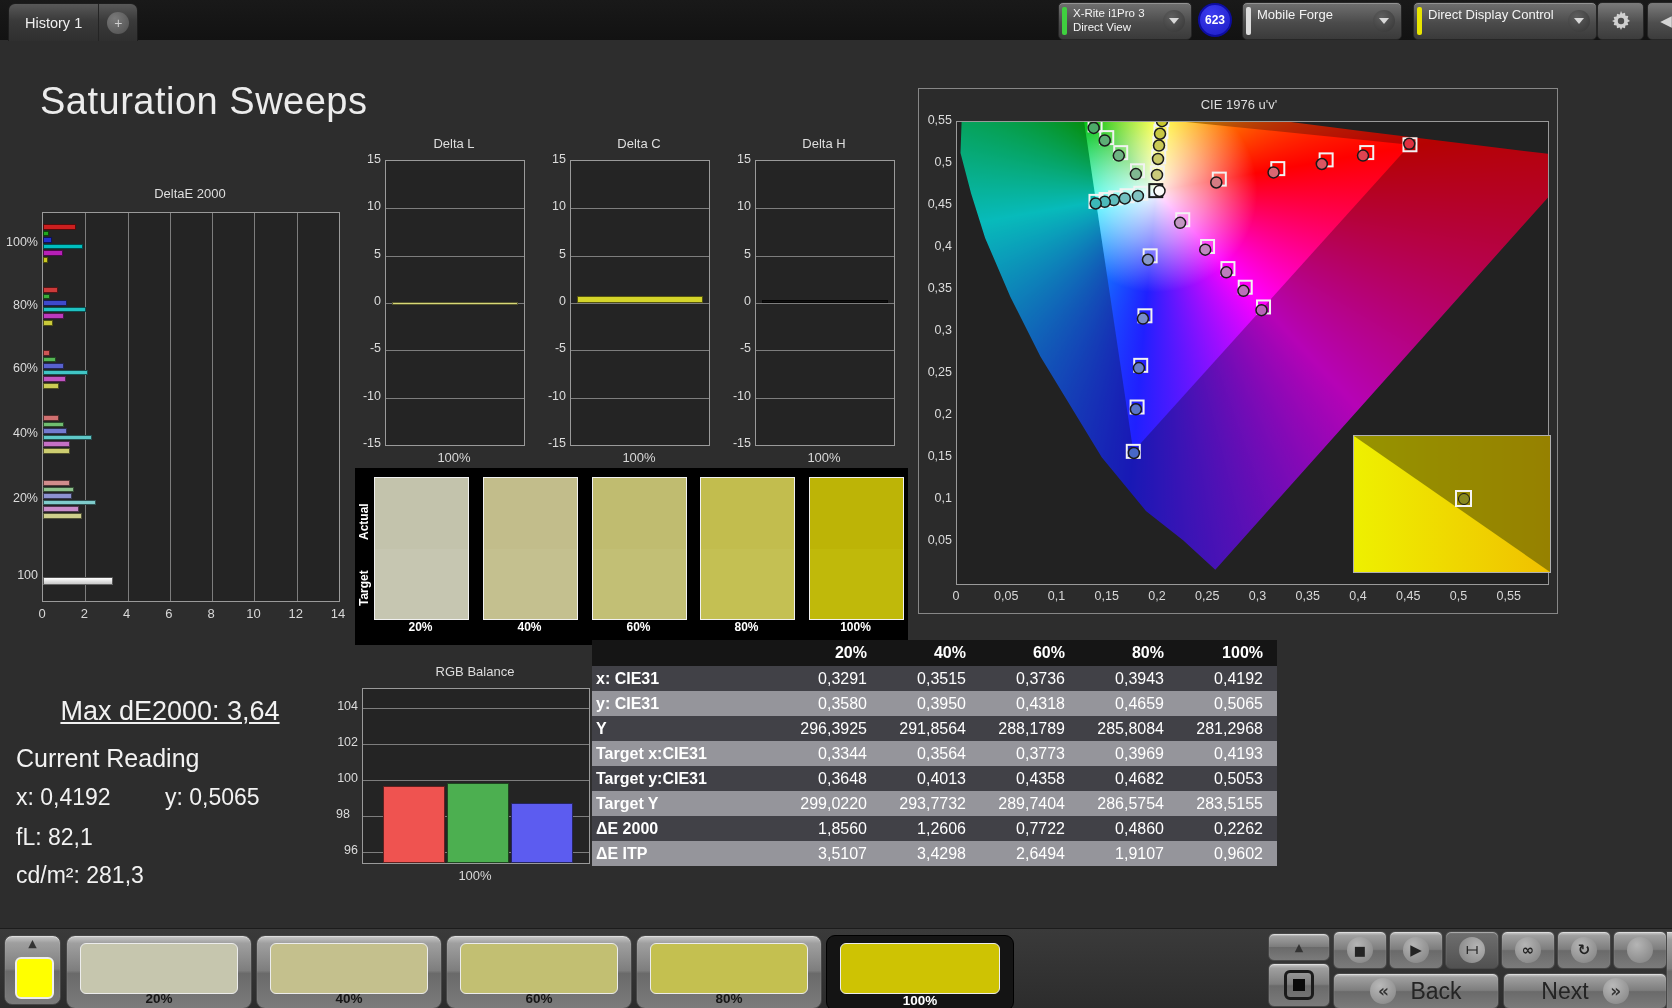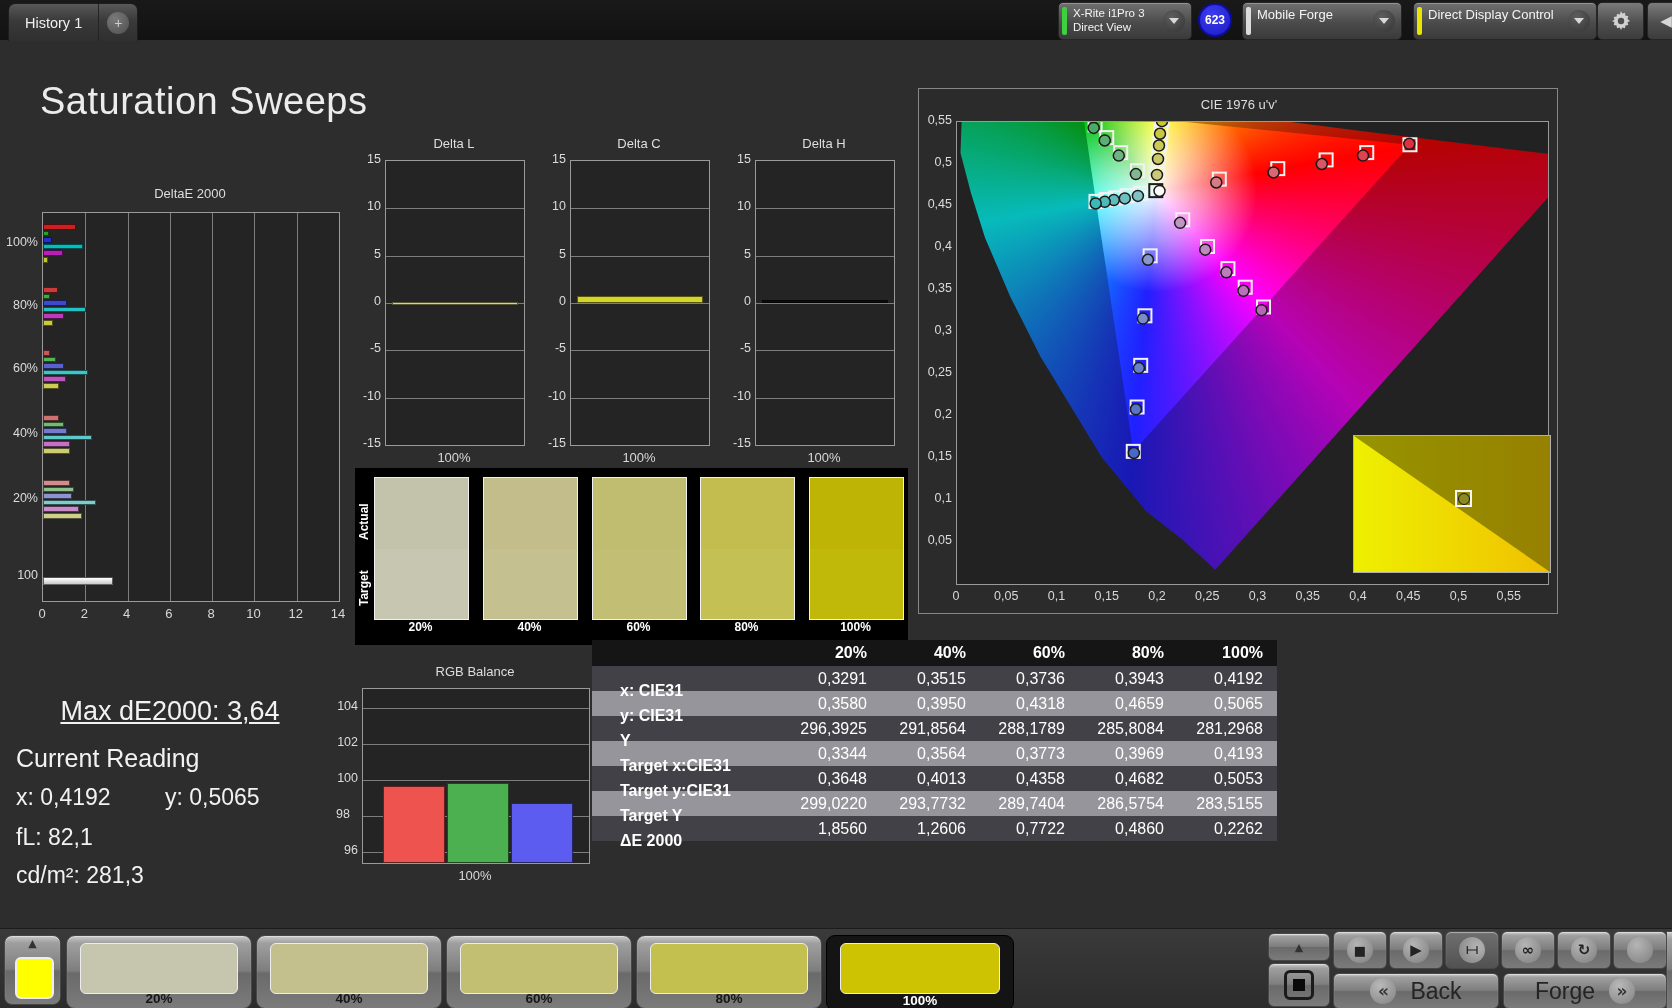--- a/index.html
+++ b/index.html
@@ -52,21 +52,21 @@
   .cieplot{position:absolute;left:37px;top:32px;width:591px;height:462px;background:#222;border:1px solid #9a9a9a;overflow:hidden;}
   .cielayer{position:absolute;left:0;top:0;width:591px;height:462px;}
   .cieinset{position:absolute;left:434px;top:346px;width:196px;height:136px;border:1px solid #b0b0b0;z-index:6;overflow:hidden;}
   .cieinset .tri{position:absolute;inset:0;}
   
   .dtable{position:absolute;left:592px;top:640px;width:685px;font-size:16px;}
   .trow{display:flex;height:25px;line-height:25px;color:#fff;}
   .trow.head{height:26px;line-height:26px;background:#151515;font-weight:bold;}
   .trow.dark{background:#414147;}
   .trow.light{background:#95959b;}
-  .tc0{width:190px;padding-left:28px;box-sizing:border-box;font-weight:bold;text-align:left;margin-top:12px;}
+  .tc0{width:190px;padding-left:4px;box-sizing:border-box;font-weight:bold;text-align:left;}
   .tcv{width:99px;text-align:right;padding-right:14px;box-sizing:border-box;}
   
   .bottombar{position:absolute;left:0;top:928px;width:1672px;height:80px;background:linear-gradient(#3a3a3a,#2c2c2c);border-top:1px solid #1c1c1c;}
   .silver{background:linear-gradient(180deg,#c9c9c9 0%,#9f9f9f 10%,#7e7e7e 48%,#6a6a6a 52%,#7b7b7b 100%);
           border:1px solid #474747;box-shadow:inset 0 1px 1px rgba(255,255,255,.45);box-sizing:border-box;}
   .patch{position:absolute;top:6px;width:186px;height:74px;border-radius:9px;}
   .patch .chip{position:absolute;left:13px;right:13px;top:7px;height:49px;border-radius:6px;border:1px solid #ececec;}
   .patch .plab{position:absolute;left:0;right:0;bottom:2px;text-align:center;font-size:13.5px;font-weight:bold;color:#161616;}
   .patch.sel{background:#141414;border:1px solid #000;box-shadow:none;}
   .patch.sel .plab{color:#fff;}
@@ -463,20 +463,28 @@
         <div class="tcv">283,5155</div>
       </div>
       <div class="trow dark">
         <div class="tc0">ΔE 2000</div>
         <div class="tcv">1,8560</div>
         <div class="tcv">1,2606</div>
         <div class="tcv">0,7722</div>
         <div class="tcv">0,4860</div>
         <div class="tcv">0,2262</div>
       </div>
+      <div class="trow light">
+        <div class="tc0">ΔE ITP</div>
+        <div class="tcv">3,5107</div>
+        <div class="tcv">3,4298</div>
+        <div class="tcv">2,6494</div>
+        <div class="tcv">1,9107</div>
+        <div class="tcv">0,9602</div>
+      </div>
     </div>
 
   <div class="bottombar">
     <div class="silver" style="position:absolute;left:4px;top:6px;width:57px;height:70px;border-radius:8px;">
       <div class="glyph" style="position:absolute;top:1px;left:0;right:0;text-align:center;font-size:11px;color:#333;">▲</div>
       <div id="indicator-chip" style="position: absolute; left: 10px; bottom: 5px; width: 35px; height: 38px; border-radius: 6px; border: 2px solid rgb(237, 237, 237); background: rgb(255, 255, 0);"></div>
     </div>
     <div id="patches">
         <div class="patch silver" style="left: 66px;">
           <div class="chip" style="background: rgb(198, 198, 174);"></div>
@@ -525,19 +533,19 @@
         </div>
         <div class="tbtn silver" style="left: 1613px;">
           <div class="emb glyph"></div>
         </div>
       </div>
     <div class="navbtn silver" style="left:1333px;width:166px;border-radius:6px;">
       <span class="navcirc">«</span>
       <span>Back</span>
     </div>
     <div class="navbtn silver" style="left:1503px;width:164px;border-radius:6px;">
-      <span>Forge</span>
+      <span>Next</span>
       <span class="navcirc">»</span>
     </div>
     <div class="silver" style="position:absolute;left:1666px;top:2px;width:8px;height:78px;"></div>
   </div>
 
 </div>
 
 </body></html>

